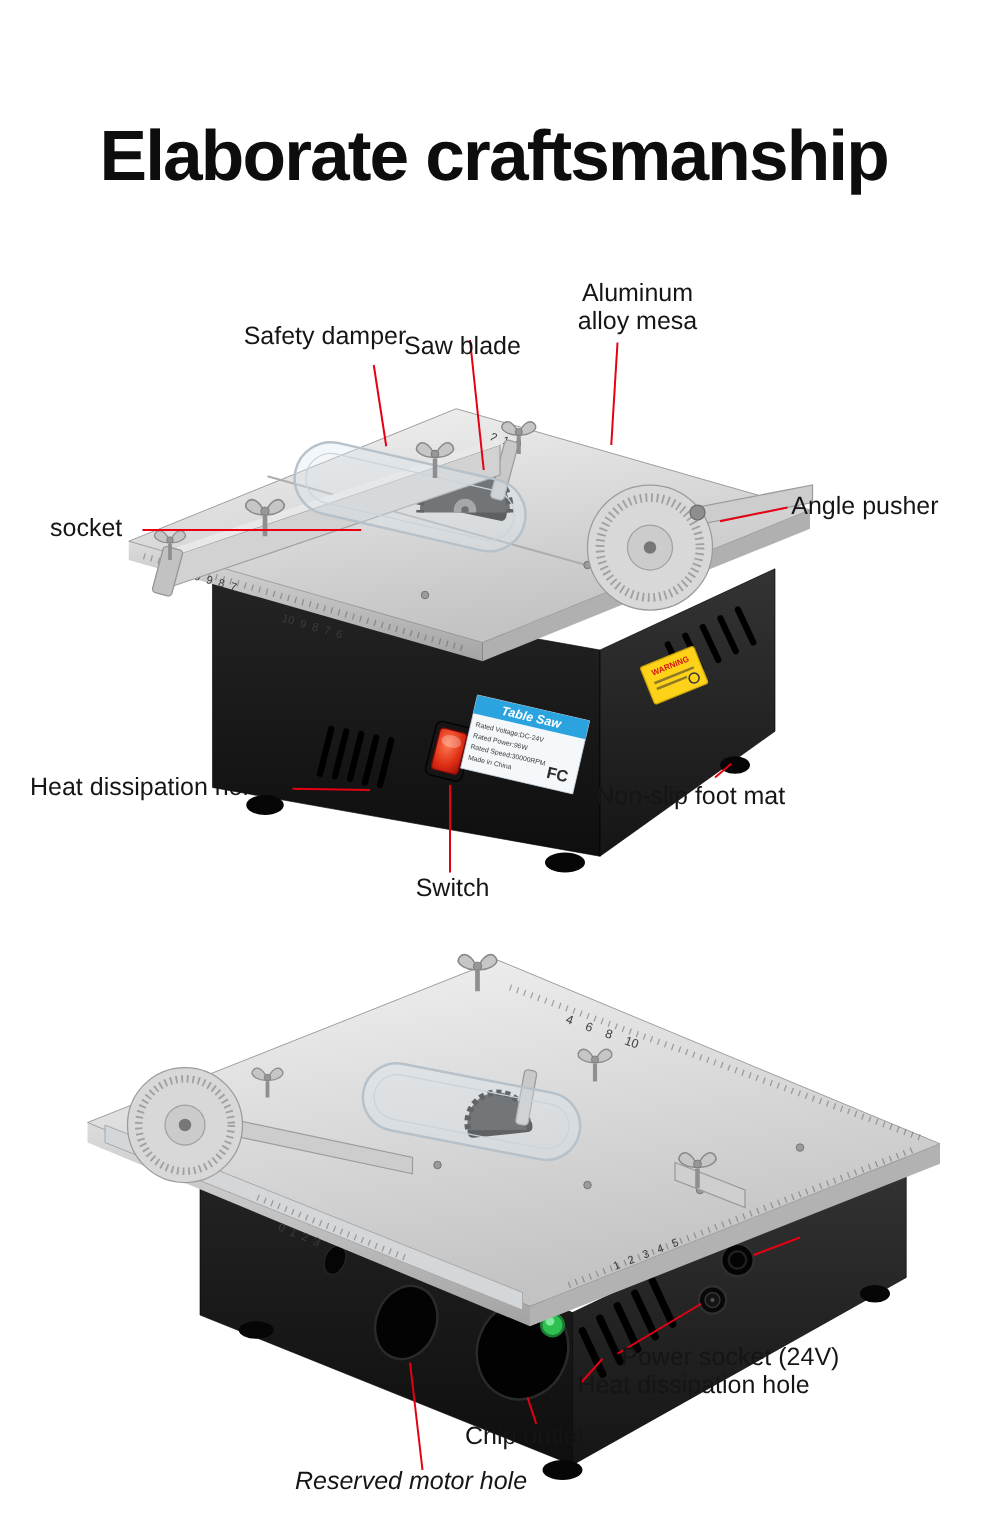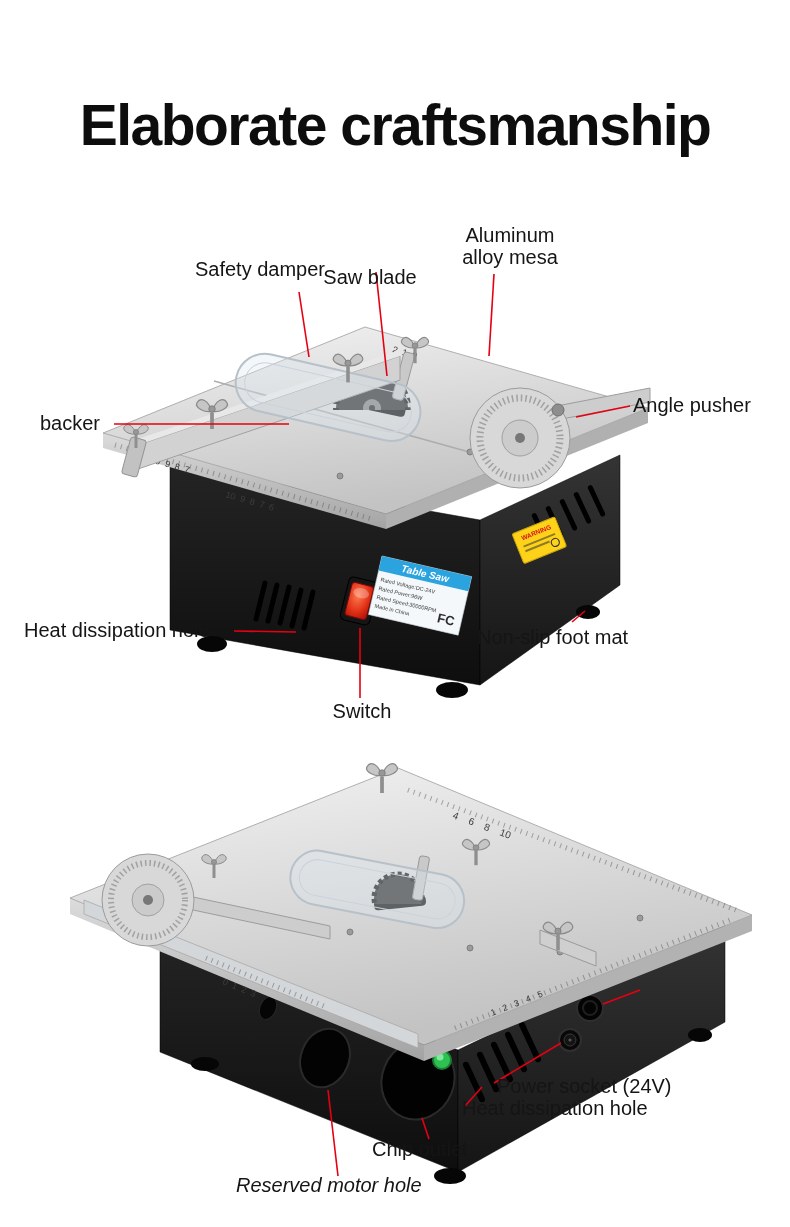--- a/index.html
+++ b/index.html
@@ -252,21 +252,21 @@
 
 <div class="page-title">Elaborate craftsmanship</div>
 
 <div class="callout center" style="left:440px;top:224px;width:140px;">
   <div>Aluminum</div>
   <div>alloy mesa</div>
 </div>
 <div class="callout center" style="left:310px;top:242px;width:120px;margin-top:24px;">Saw blade</div>
 <div class="callout center" style="left:175px;top:258px;width:170px;">Safety damper</div>
 <div class="callout" style="left:633px;top:394px;">Angle pusher</div>
-<div class="callout" style="left:40px;top:412px;">backer</div>
+<div class="callout" style="left:40px;top:412px;">socket</div>
 <div class="callout" style="left:24px;top:619px;">Heat dissipation hole</div>
 <div class="callout" style="left:477px;top:626px;">Non-slip foot mat</div>
 <div class="callout center" style="left:322px;top:700px;width:80px;">Switch</div>
 
 <div class="callout" style="left:497px;top:1075px;">Power socket (24V)</div>
 <div class="callout" style="left:462px;top:1097px;">Heat dissipation hole</div>
 <div class="callout" style="left:372px;top:1138px;">Chip outlet</div>
 <div class="callout" style="left:236px;top:1174px;font-style:italic;">Reserved motor hole</div>
 
 </div>

